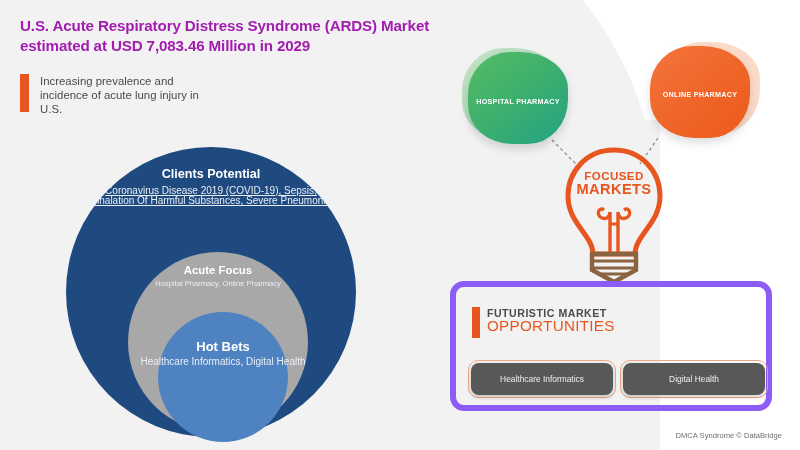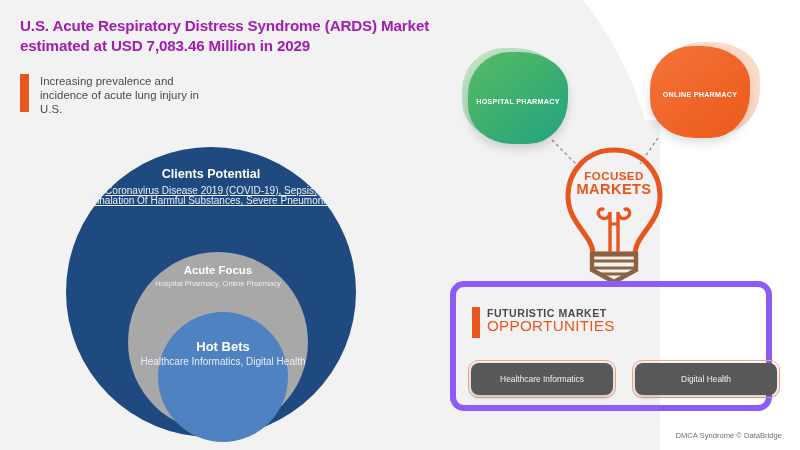--- a/index.html
+++ b/index.html
@@ -90,21 +90,21 @@
 
   
   .panel{
     position:absolute;left:450px;top:281px;width:322px;height:130px;
     border:6px solid #8b5cf6;border-radius:14px;box-sizing:border-box;
   }
   .panel-head{position:absolute;left:16px;top:20px;display:flex;gap:7px;align-items:flex-start;}
   .panel-bar{width:8px;height:31px;background:#e8561f;flex:0 0 auto;}
   .panel-l1{font-size:10.6px;font-weight:bold;color:#4a4a4c;letter-spacing:.5px;line-height:12px;}
   .panel-l2{font-size:15.2px;color:#e8561f;letter-spacing:.3px;line-height:16px;margin-top:-1px;}
-  .chips{position:absolute;left:12px;top:73px;display:flex;gap:16px;}
+  .chips{position:absolute;left:12px;top:73px;display:flex;gap:4px;}
   .chip-outer{border:1px solid #f0a781;border-radius:10px;padding:2px;}
   .chip{
     background:#585858;color:#f0f0f0;border-radius:8px;
     font-size:8.4px;text-align:center;
     padding:11px 0;width:142px;
     box-shadow:0 2px 4px rgba(0,0,0,.2);
   }
 
   
   .footer{

